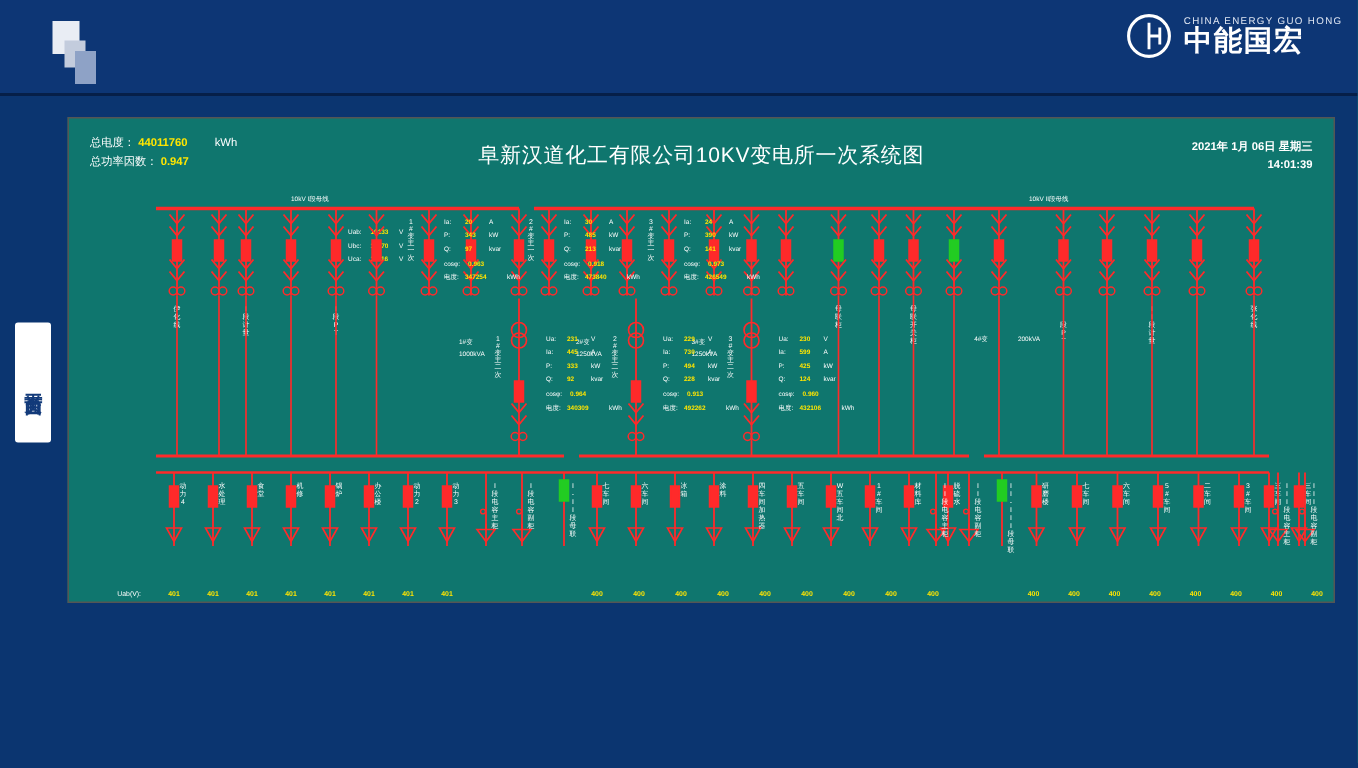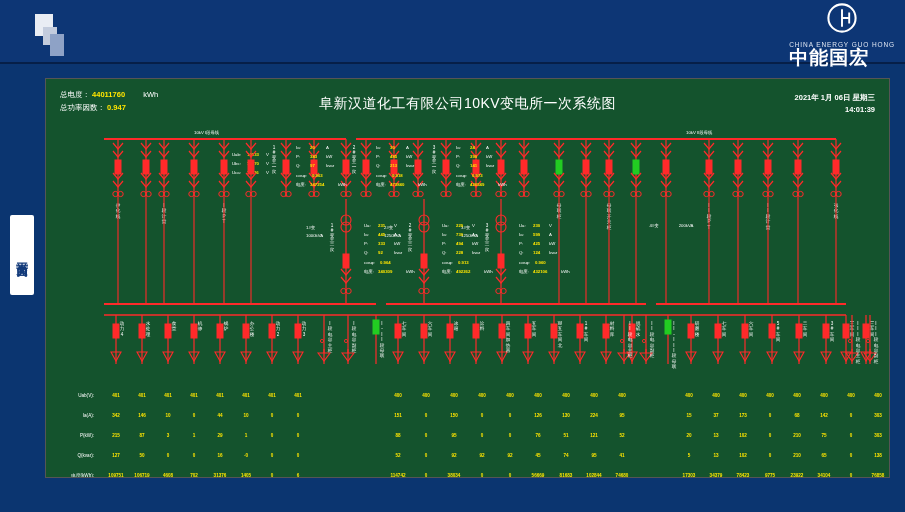--- a/index.html
+++ b/index.html
@@ -20,40 +20,40 @@
   .hdr-inner{ position:absolute; left:30px; top:10px; right:14px; height:46px; }
   .logo-blocks{ position:absolute; left:5px; top:4px; width:36px; height:40px; }
   .lb1{ position:absolute; left:0; top:0; width:18px; height:22px; background:#e9edf4; }
   .lb2{ position:absolute; left:8px; top:13px; width:14px; height:18px; background:#c3ccdd; }
   .lb3{ position:absolute; left:15px; top:20px; width:14px; height:22px; background:#8ea2c6; }
   .hdr-title{
     position:absolute; left:56px; top:8px;
     font-size:20px; font-weight:bold; letter-spacing:2px;
     color:#ffffff; text-shadow:0 1px 2px #000;
   }
-  .brand{ position:absolute; right:10px; top:2px; height:44px; display:flex; align-items:center; gap:7px;flex-direction:column;}
+  .brand{ position:absolute; right:10px; top:2px; height:44px; display:flex; align-items:center; gap:7px;}
   .brand-mark{ width:32px; height:32px; position:relative; }
   .brand-mark svg{ display:block; }
   .brand-txt{ display:flex; flex-direction:column; justify-content:center; }
   .brand-en{ font-size:6.5px; letter-spacing:.9px; color:#dfe6f2; white-space:nowrap; }
   .brand-cn{ font-size:19px; font-weight:bold; letter-spacing:1px; line-height:1.05; color:#fff; white-space:nowrap;}
 
   
   .side-tab{
     position:absolute; left:10px; top:215px; width:24px; height:80px;
     background:#fff; color:#123a7a; font-weight:bold; font-size:12px;
     display:flex; align-items:center; justify-content:center;
     border-radius:2px; line-height:1.05; text-align:center;
     writing-mode:vertical-rl; letter-spacing:1px;
   }
 
   
   .panel{
-    position:absolute; left:45px; top:78px; width:845px; height:400px;
-    background:#14532d; border:1px solid #555;
+    position:absolute; left:45px; top:78px; width:845px; height:324px;
+    background:#0f766e; border:1px solid #555;
     overflow:hidden;
   }
   .meta{ position:absolute; left:14px; top:9px; font-size:7.5px; line-height:1.75; white-space:nowrap;}
   .meta .lbl{ color:#ffffff; }
   .meta .val{ color:#ffe500; font-weight:bold; }
   .meta .unit{ color:#ffffff; margin-left:16px;}
   .diag-title{
     position:absolute; left:0; right:0; top:16px; text-align:center;
     font-size:14px; font-weight:normal; color:#fff; letter-spacing:.5px;
   }

